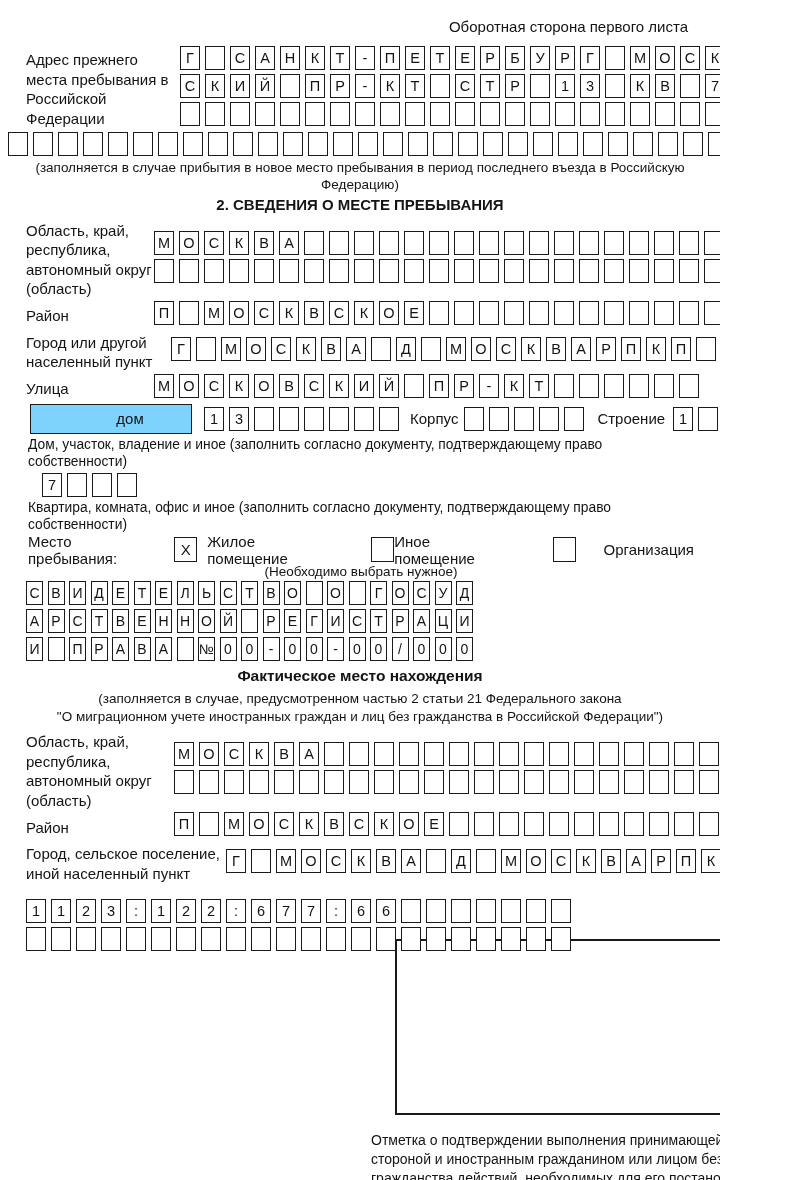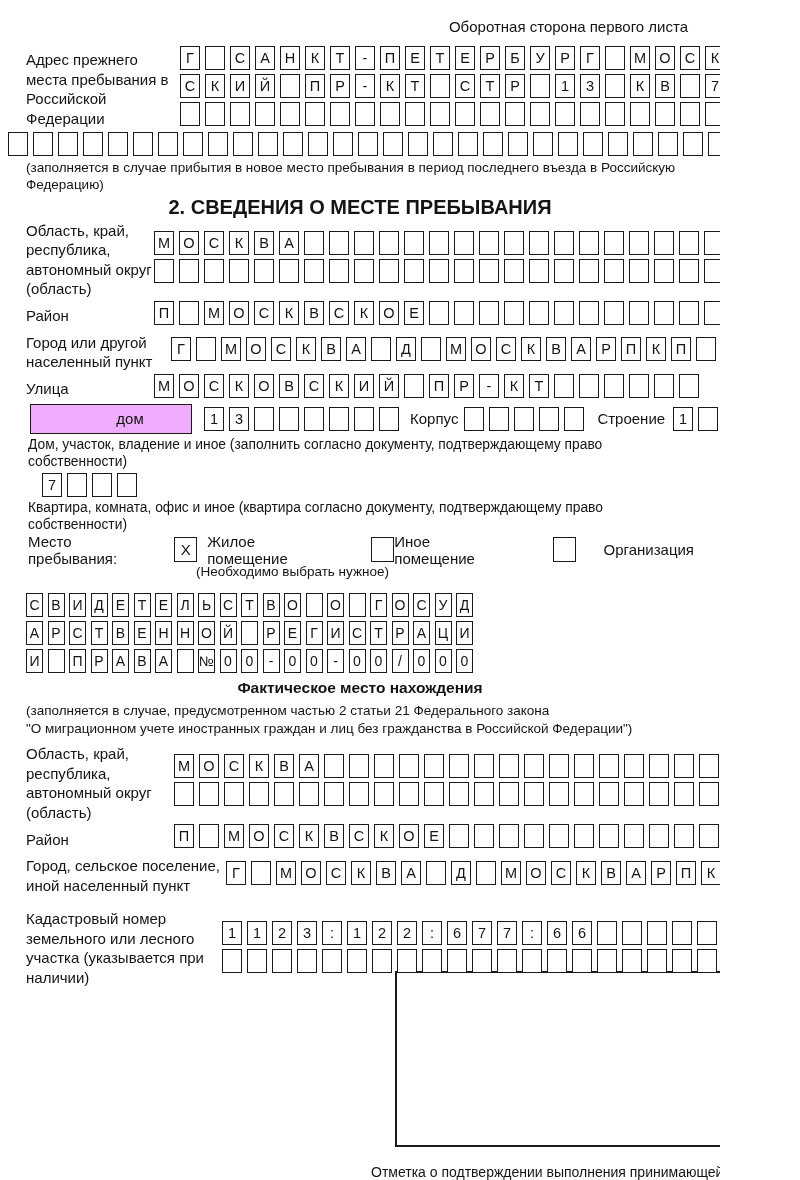--- a/index.html
+++ b/index.html
@@ -12,27 +12,27 @@
   .frow{display:flex;align-items:center;margin-bottom:2px;}
   .flabel{font-size:15px;line-height:1.3;flex:0 0 auto;padding-top:2px;}
   .cellcol{display:flex;flex-direction:column;}
   .cells{display:flex;flex-wrap:nowrap;margin-bottom:4px;}
   .cell{
     flex:0 0 auto;width:20px;height:24px;border:1.6px solid #1a1a1a;margin-right:5px;
     display:flex;align-items:center;justify-content:center;
     font-size:14.5px;box-sizing:border-box;background:#fff;
   }
   .sm .cell{width:17px;margin-right:4.5px;font-size:14px;}
-  .note{font-size:13.5px;line-height:1.25;margin-bottom:2px;}
+  .note{font-size:13.5px;text-align:center;line-height:1.25;margin-bottom:2px;}
   .note-left{font-size:13.8px;text-align:left;line-height:1.25;margin:1px 0 3px 2px;}
-  .sect-title{font-size:20px;font-weight:bold;text-align:center;height:20px;margin:0 0 3px 0;}
+  .sect-title{font-size:15px;font-weight:bold;text-align:center;height:20px;margin:0 0 3px 0;}
   .sub-title{font-size:15.5px;font-weight:bold;text-align:center;height:20px;margin:2px 0 4px 0;}
   .widebox{
     border:1.6px solid #1a1a1a;height:30px;box-sizing:border-box;flex:0 0 auto;
-    display:flex;align-items:center;justify-content:center;font-size:15px;background:#f0abfc;padding-left:38px;
+    display:flex;align-items:center;justify-content:center;font-size:15px;background:#7dd3fc;padding-left:38px;
   }
   .inline-label{font-size:15px;line-height:30px;flex:0 0 auto;}
   .house-row{display:flex;align-items:center;margin:2px 0 2px 4px;}
   .residence-row{display:flex;align-items:center;margin:3px 0 1px 2px;height:26px;}
   .checkbox{
     flex:0 0 auto;width:23px;height:25px;border:1.6px solid #1a1a1a;box-sizing:border-box;
     display:flex;align-items:center;justify-content:center;font-size:15px;background:#fff;
   }
   .opt-label{font-size:15px;}
   .stamp-wrap{margin-top:-18px;margin-left:345px;width:410px;}
@@ -342,32 +342,32 @@
   <div class="note-left">Дом, участок, владение и иное (заполнить согласно документу, подтверждающему право собственности)</div>
 
   <div class="house-row">
     <div class="cells" style="margin:0 0 0 12px">
         <span class="cell">7</span>
         <span class="cell"></span>
         <span class="cell"></span>
         <span class="cell"></span>
       </div>
   </div>
-  <div class="note-left">Квартира, комната, офис и иное (квартира согласно документу, подтверждающему право собственности)</div>
+  <div class="note-left">Квартира, комната, офис и иное (заполнить согласно документу, подтверждающему право собственности)</div>
 
   <div class="residence-row">
     <span class="opt-label" style="margin-right:12px">Место пребывания:</span>
     <span class="checkbox">X</span>
     <span class="opt-label" style="margin:0 34px 0 10px">Жилое помещение</span>
     <span class="checkbox"></span>
     <span class="opt-label" style="margin:0 40px 0 0">Иное помещение</span>
     <span class="checkbox"></span>
     <span class="opt-label" style="margin-left:28px">Организация</span>
   </div>
-  <div class="note" style="width:330px;margin-left:170px;margin-bottom:12px">(Необходимо выбрать нужное)</div>
+  <div class="note" style="width:330px;margin-left:170px;margin-bottom:0">(Необходимо выбрать нужное)</div>
 
   <div class="frow">
     <div class="cellcol sm">
       <div class="cells">
           <span class="cell">С</span>
           <span class="cell">В</span>
           <span class="cell">И</span>
           <span class="cell">Д</span>
           <span class="cell">Е</span>
           <span class="cell">Т</span>
@@ -550,21 +550,20 @@
         <span class="cell">А</span>
         <span class="cell">Р</span>
         <span class="cell">П</span>
         <span class="cell">К</span>
         <span class="cell">П</span>
         <span class="cell"></span>
       </div>
   </div>
 
   <div class="frow">
-    <div class="flabel" style="width:196px;padding-top:12px">Кадастровый номер земельного или лесного участка (указывается при наличии)</div>
     <div class="cellcol" style="padding-top:14px">
       <div class="cells">
           <span class="cell">1</span>
           <span class="cell">1</span>
           <span class="cell">2</span>
           <span class="cell">3</span>
           <span class="cell">:</span>
           <span class="cell">1</span>
           <span class="cell">2</span>
           <span class="cell">2</span>

